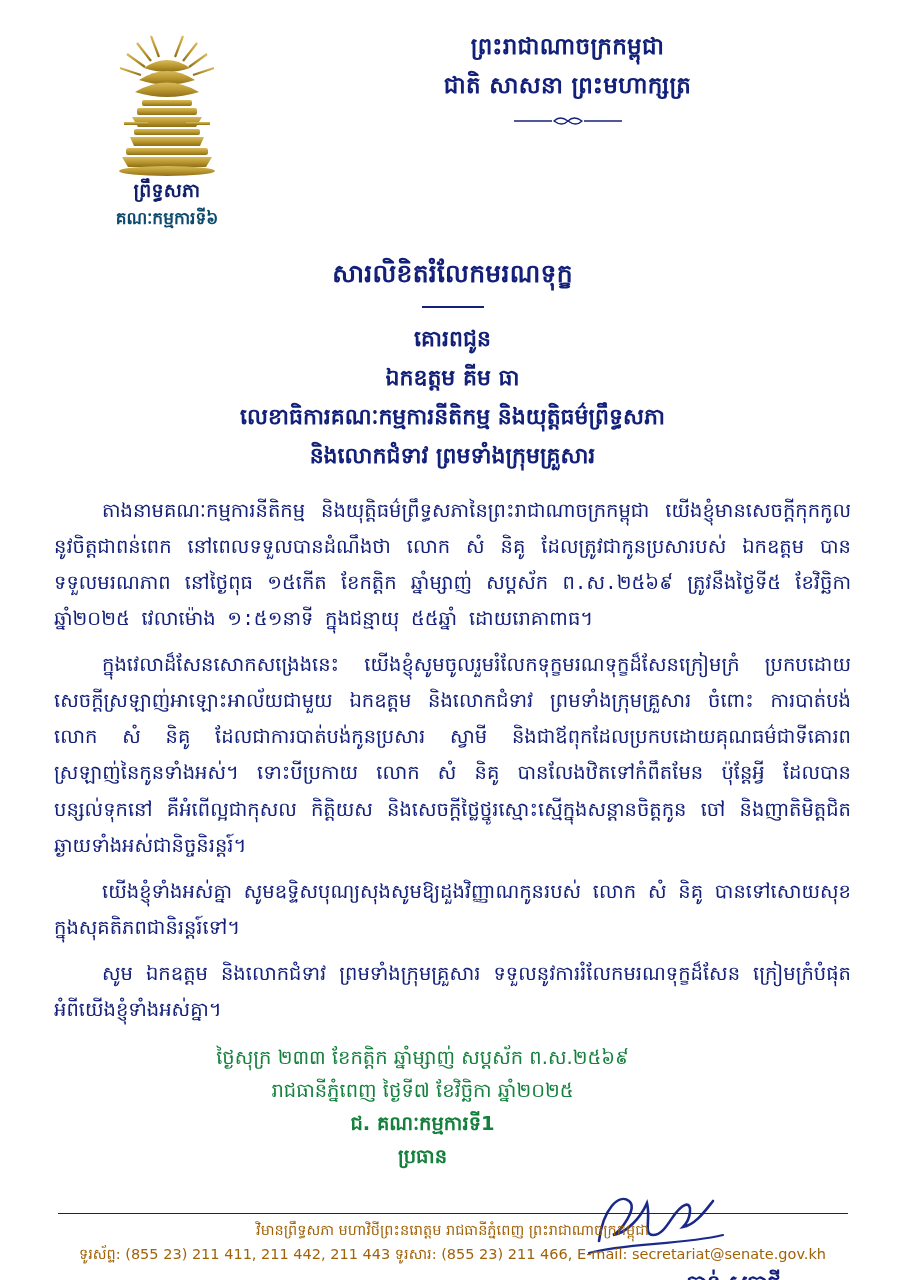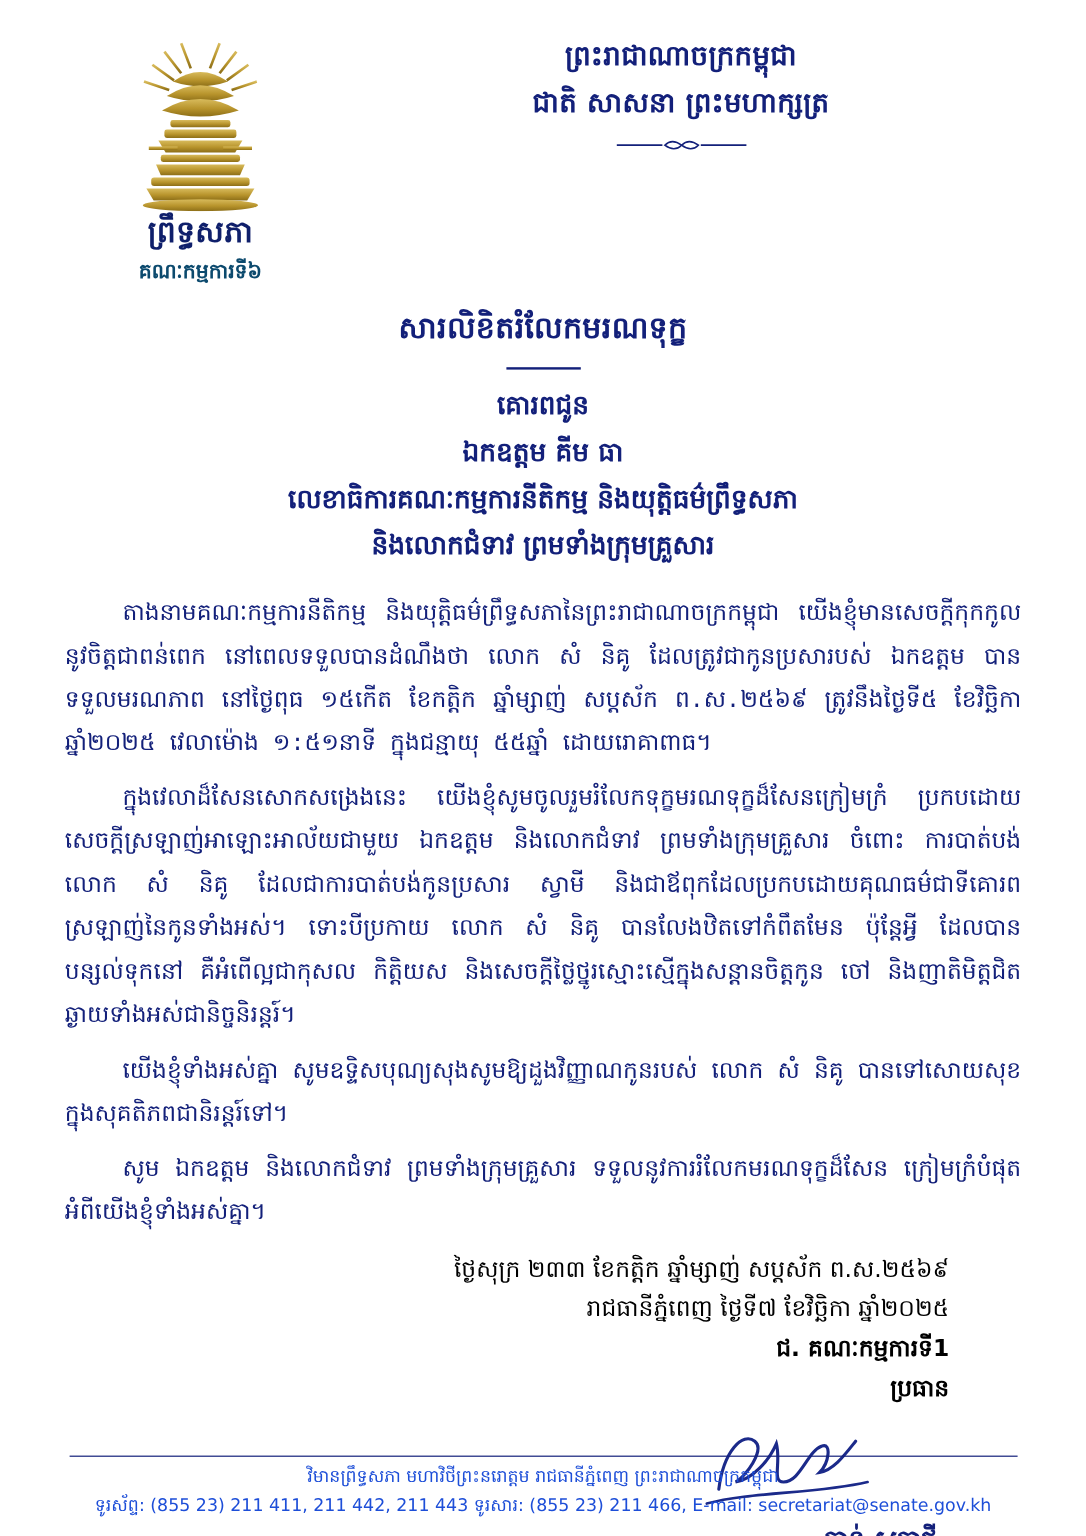--- a/index.html
+++ b/index.html
@@ -38,21 +38,21 @@
   }
   .emblem {
     width: 126px;
     height: 150px;
     margin: 0 auto;
     position: relative;
   }
   .emblem svg { display: block; }
   .emblem-label {
     margin-top: 2px;
-    font-size: 25px;
+    font-size: 19px;
     font-weight: bold;
     color: #0f1f6b;
     letter-spacing: .2px;
   }
   .emblem-sub {
     font-size: 17px;
     font-weight: bold;
     color: #0c4a6e;
     margin-top: 1px;
   }
@@ -124,24 +124,24 @@
   }
   .para {
     text-indent: 48px;
     margin-bottom: 10px;
     font-family: Liberation Mono, monospace;
   }
 
   
   .closing {
     margin-top: 12px;
-    text-align: right;
+    text-align: center;
     font-size: 19.5px;
     line-height: 1.7;
-    color: #000000;
+    color: #15803d;
     padding-right: 60px;
   }
   .closing .bold { font-weight: bold; }
   .sign-area {
     position: relative;
     height: 130px;
     text-align: right;
     padding-right: 70px;
   }
   .signature {
@@ -160,21 +160,21 @@
     color: #13207a;
   }
 
   
   .footer {
     position: absolute;
     left: 0;
     right: 0;
     bottom: 14px;
     text-align: center;
-    color: #1d4ed8;
+    color: #a16207;
   }
   .footer .rule {
     width: 790px;
     height: 1px;
     background: #13207a;
     margin: 0 auto 7px;
   }
   .footer .f1 { font-size: 14.5px; }
   .footer .f2 { font-size: 14.5px; margin-top: 3px; }
 </style>

